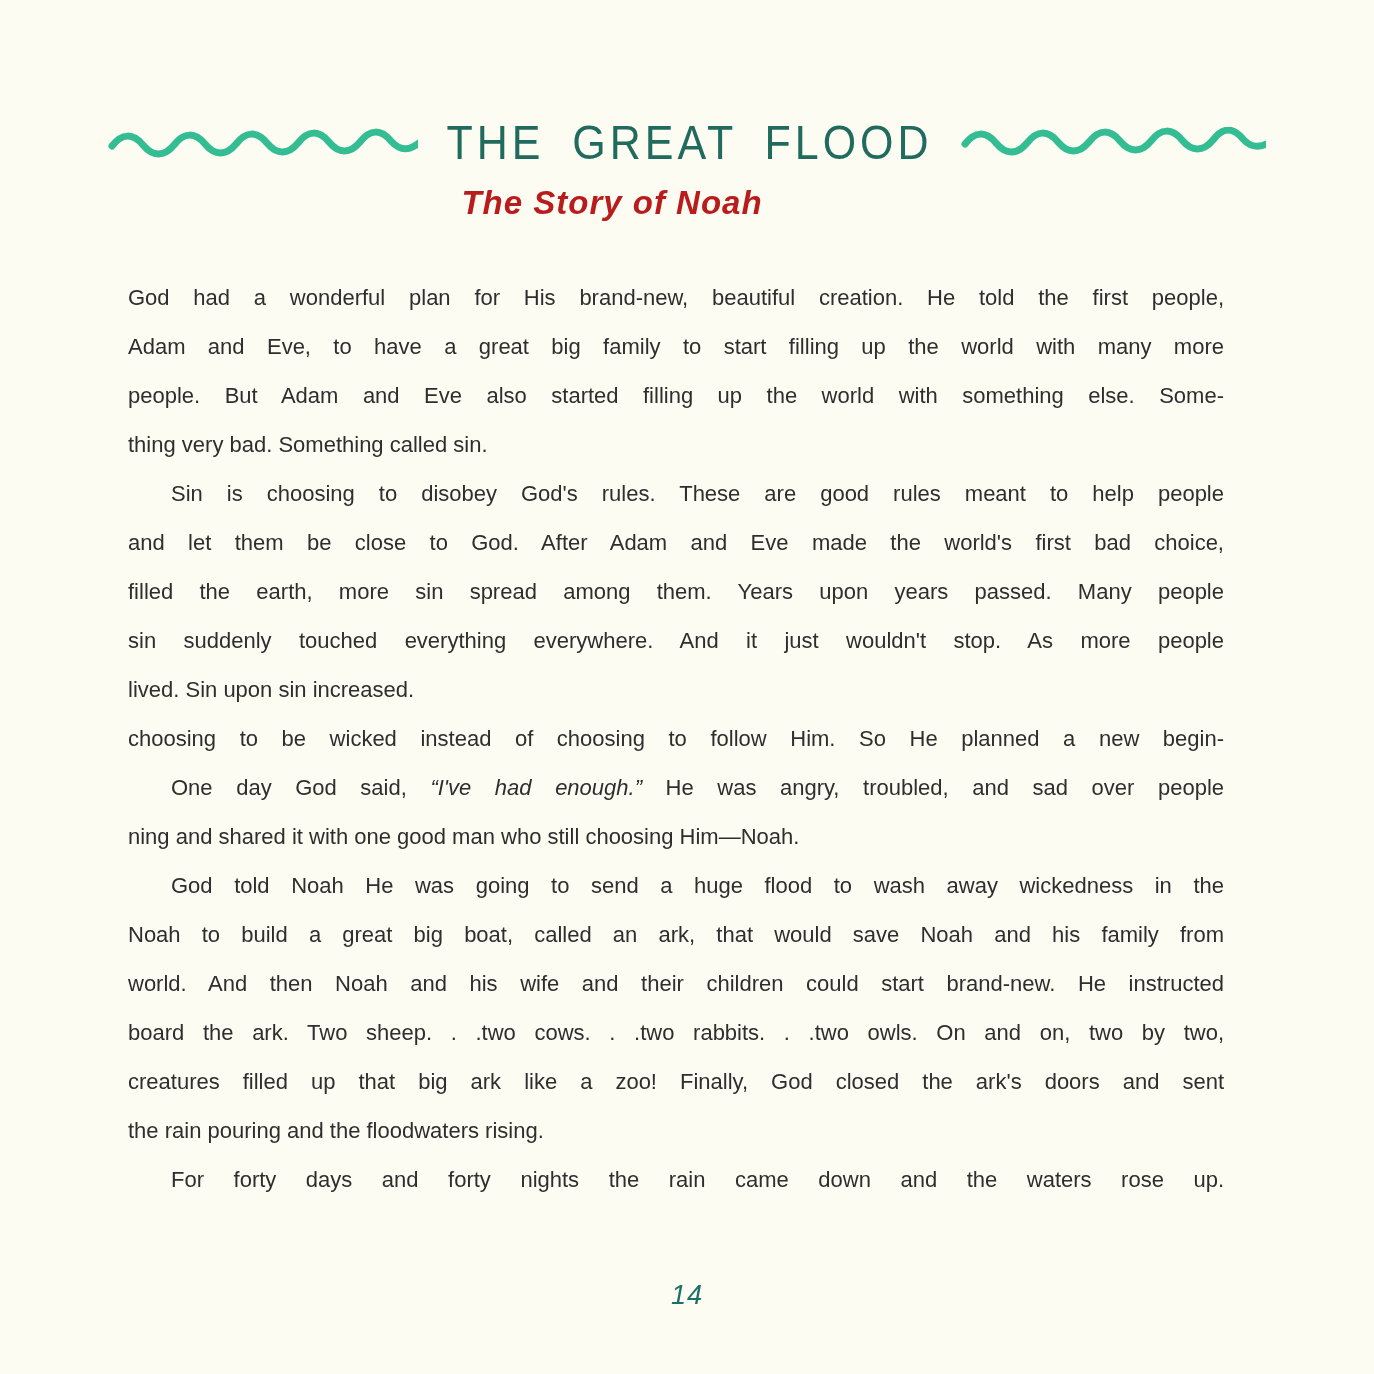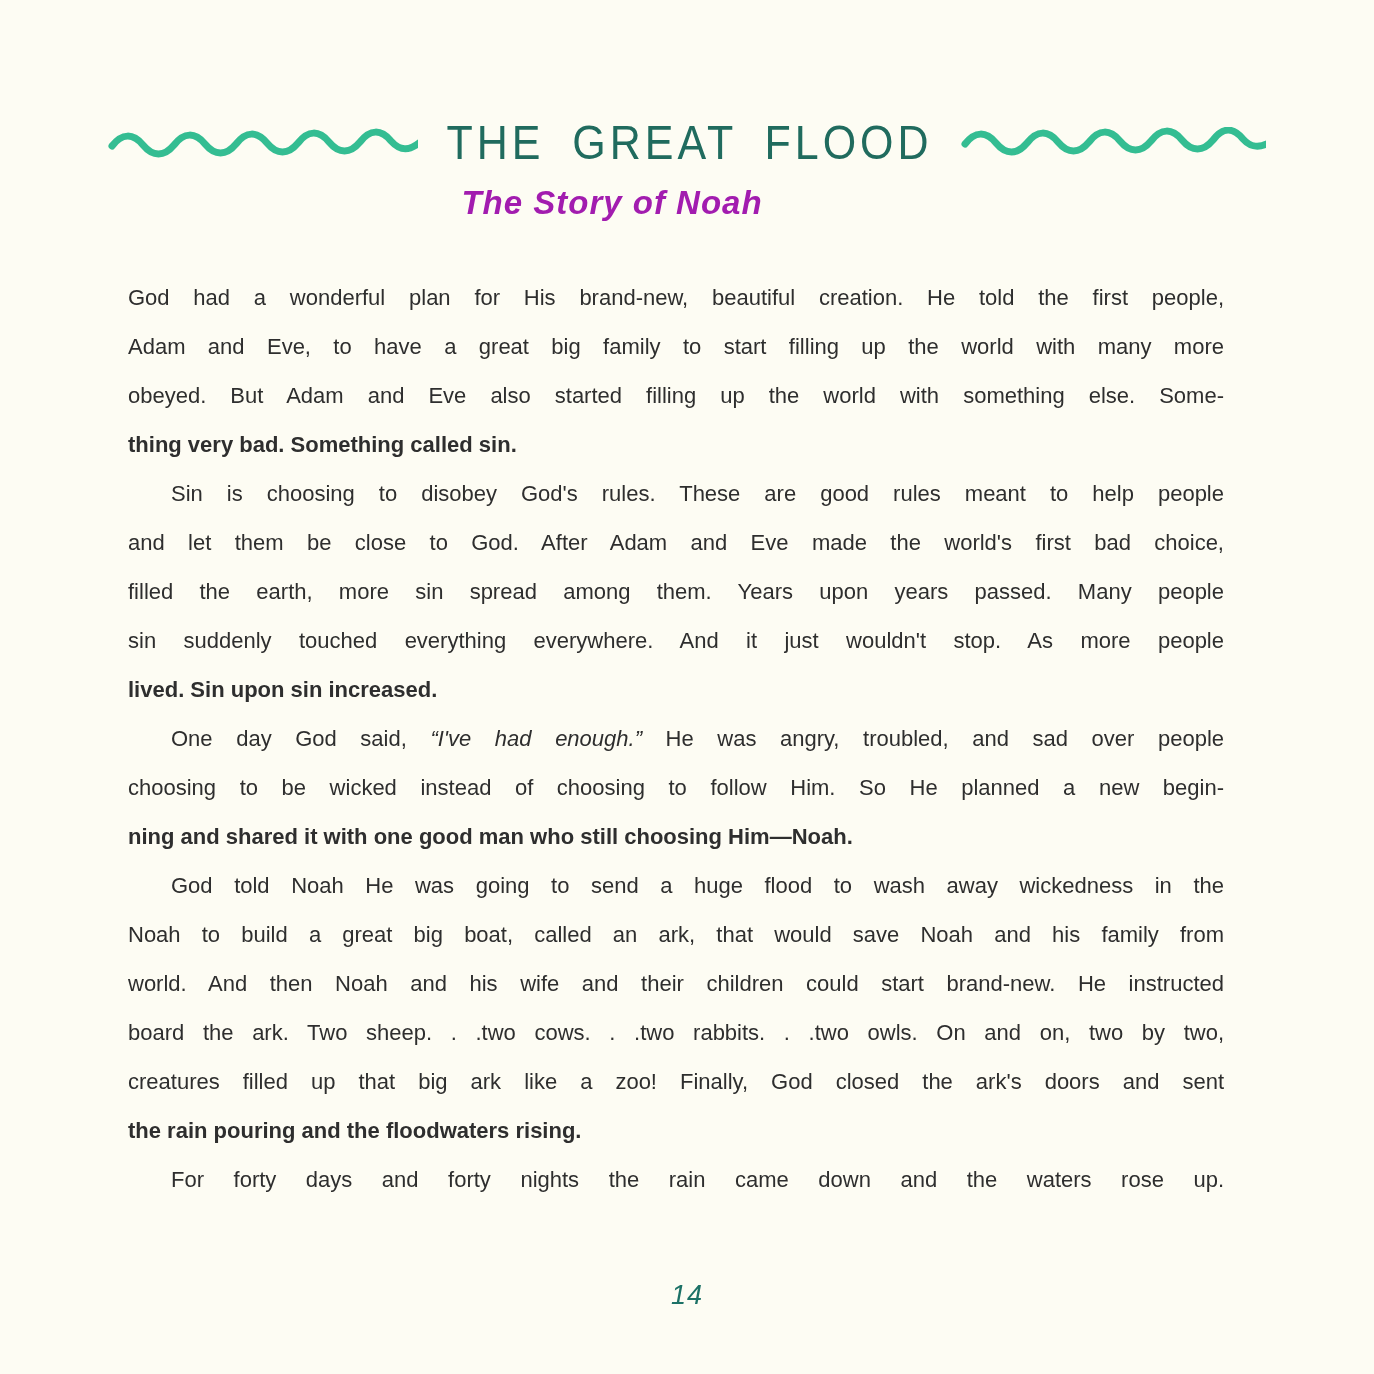--- a/index.html
+++ b/index.html
@@ -39,40 +39,39 @@
   }
   .subtitle {
     position: absolute;
     top: 184px;
     left: 0;
     width: 1224px;
     text-align: center;
     font-size: 33px;
     font-weight: bold;
     font-style: italic;
-    color: #a21caf;
+    color: #b91c1c;
     letter-spacing: 1px;
   }
   .body-text {
     position: absolute;
     left: 128px;
     top: 273px;
     width: 1096px;
     font-size: 22px;
     color: #2e2e2e;
   }
   .line {
     height: 49px;
     line-height: 49px;
     text-align: justify;
     text-align-last: justify;
   }
   .line.endline {
     text-align-last: left;
-    font-weight: bold;
   }
   .line.indent {
     text-indent: 43px;
   }
   .it {
     font-style: italic;
   }
   .page-number {
     position: absolute;
     top: 1280px;
@@ -97,33 +96,33 @@
     <path d="M4 17 c10 -13 21 -13 31 -1 c10 12 21 12 31 0 c10 -13 21 -13 31 -1 c10 12 21 12 31 0 c10 -13 21 -13 31 -1 c10 12 21 12 31 0 c10 -13 21 -13 31 -1 c10 12 21 12 31 0 c10 -13 20 -13 30 -1 c8 9 16 9 26 4" fill="none" stroke="#34bd92" stroke-width="7" stroke-linecap="round"></path>
   </svg>
 </div>
 
 <div class="subtitle">The Story of Noah</div>
 
 <div class="body-text" id="body-text">
     <div>
       <div class="line"><span>God had a wonderful plan for His brand-new, beautiful creation. He told the first people,</span></div>
       <div class="line"><span>Adam and Eve, to have a great big family to start filling up the world with many more</span></div>
-      <div class="line"><span>obeyed. But Adam and Eve also started filling up the world with something else. Some-</span></div>
+      <div class="line"><span>people. But Adam and Eve also started filling up the world with something else. Some-</span></div>
       <div class="line endline"><span>thing very bad. Something called sin.</span></div>
     </div>
     <div>
       <div class="line indent"><span>Sin is choosing to disobey God's rules. These are good rules meant to help people</span></div>
       <div class="line"><span>and let them be close to God. After Adam and Eve made the world's first bad choice,</span></div>
       <div class="line"><span>filled the earth, more sin spread among them. Years upon years passed. Many people</span></div>
       <div class="line"><span>sin suddenly touched everything everywhere. And it just wouldn't stop. As more people</span></div>
       <div class="line endline"><span>lived. Sin upon sin increased.</span></div>
     </div>
     <div>
+      <div class="line"><span>choosing to be wicked instead of choosing to follow Him. So He planned a new begin-</span></div>
       <div class="line indent"><span>One day God said, </span><span class="it">“I've had enough.”</span><span> He was angry, troubled, and sad over people</span></div>
-      <div class="line"><span>choosing to be wicked instead of choosing to follow Him. So He planned a new begin-</span></div>
       <div class="line endline"><span>ning and shared it with one good man who still choosing Him—Noah.</span></div>
     </div>
     <div>
       <div class="line indent"><span>God told Noah He was going to send a huge flood to wash away wickedness in the</span></div>
       <div class="line"><span>Noah to build a great big boat, called an ark, that would save Noah and his family from</span></div>
       <div class="line"><span>world. And then Noah and his wife and their children could start brand-new. He instructed</span></div>
       <div class="line"><span>board the ark. Two sheep. . .two cows. . .two rabbits. . .two owls. On and on, two by two,</span></div>
       <div class="line"><span>creatures filled up that big ark like a zoo! Finally, God closed the ark's doors and sent</span></div>
       <div class="line endline"><span>the rain pouring and the floodwaters rising.</span></div>
     </div>

